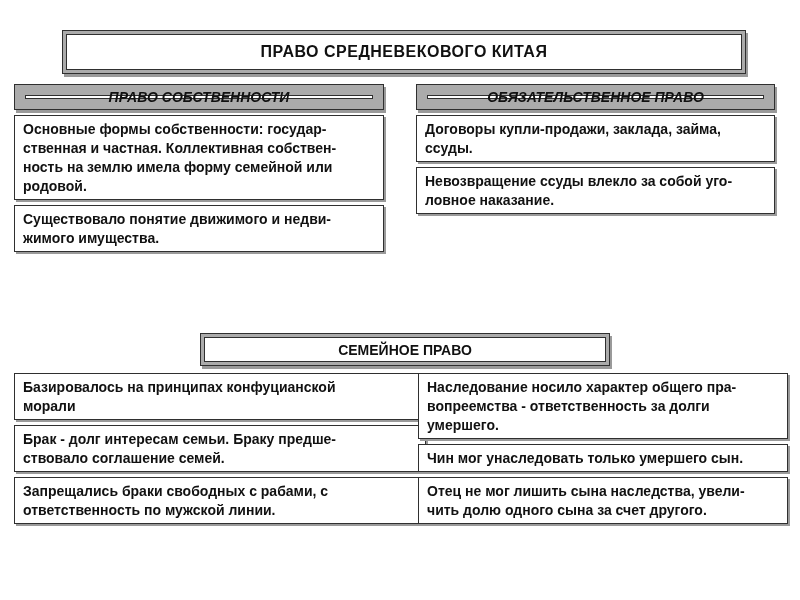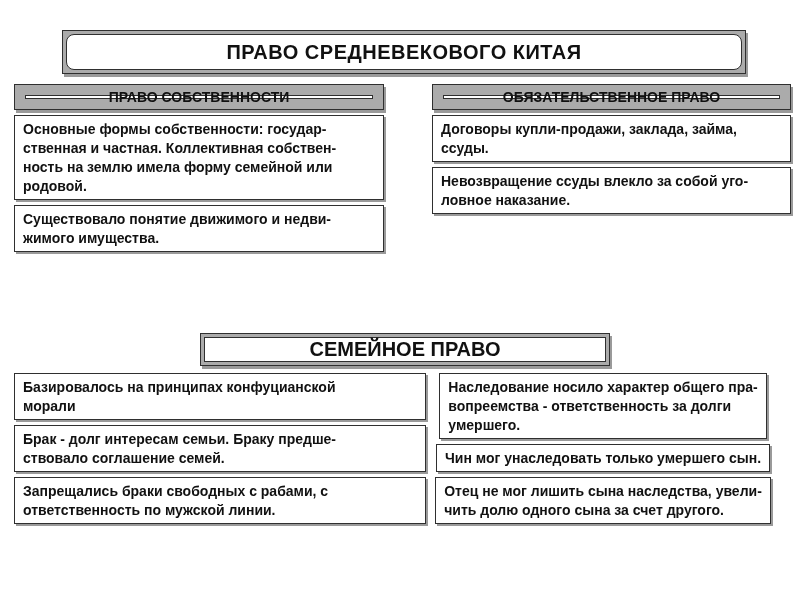--- a/index.html
+++ b/index.html
@@ -28,51 +28,51 @@
   }
   .frame .frame-inner{
     border:1px solid var(--border);
     background:var(--bg);
     width:100%;height:100%;
     display:flex;align-items:center;justify-content:center;
     font-weight:bold;
     text-align:center;
   }
   .frame.pad3{padding:3px;}
-  .frame.pad2{padding:10px;}
+  .frame.pad2{padding:10px;font-style:italic;}
 
   
   .textbox{
     border:1px solid var(--border);
     background:var(--bg);
     box-shadow:2px 2px 0 0 var(--shadow);
     padding:4px 8px 3px 8px;
     font-weight:bold;
     font-size:14px;
     line-height:19px;
     white-space:pre-line;
     text-align:left;
   }
 
   .col{position:absolute;display:flex;flex-direction:column;gap:5px;}
 
   #title-box{position:absolute;left:62px;top:30px;width:684px;height:44px;}
-  #title-box .frame-inner{font-size:20px;letter-spacing:.5px;border-radius:8px;}
+  #title-box .frame-inner{font-size:16px;letter-spacing:.5px;}
 
   .col-header{height:26px;font-size:14px;}
   .col-header .frame-inner{font-size:14px;}
 
   #property-col{left:14px;top:84px;width:370px;}
-  #obligation-col{left:416px;top:84px;width:359px;margin-left:16px;}
+  #obligation-col{left:416px;top:84px;width:359px;}
 
   #family-header{position:absolute;left:200px;top:333px;width:410px;height:33px;}
-  #family-header .frame-inner{font-size:20px;}
+  #family-header .frame-inner{font-size:14px;}
 
   #family-left-col{left:14px;top:373px;width:412px;}
-  #family-right-col{left:418px;top:373px;width:370px;align-items:center;}
+  #family-right-col{left:418px;top:373px;width:370px;}
 </style>
 </head>
 <body>
 
 <div class="slide">
 
   <div id="title-box" class="frame pad3">
     <div class="frame-inner">ПРАВО СРЕДНЕВЕКОВОГО КИТАЯ</div>
   </div>
 

